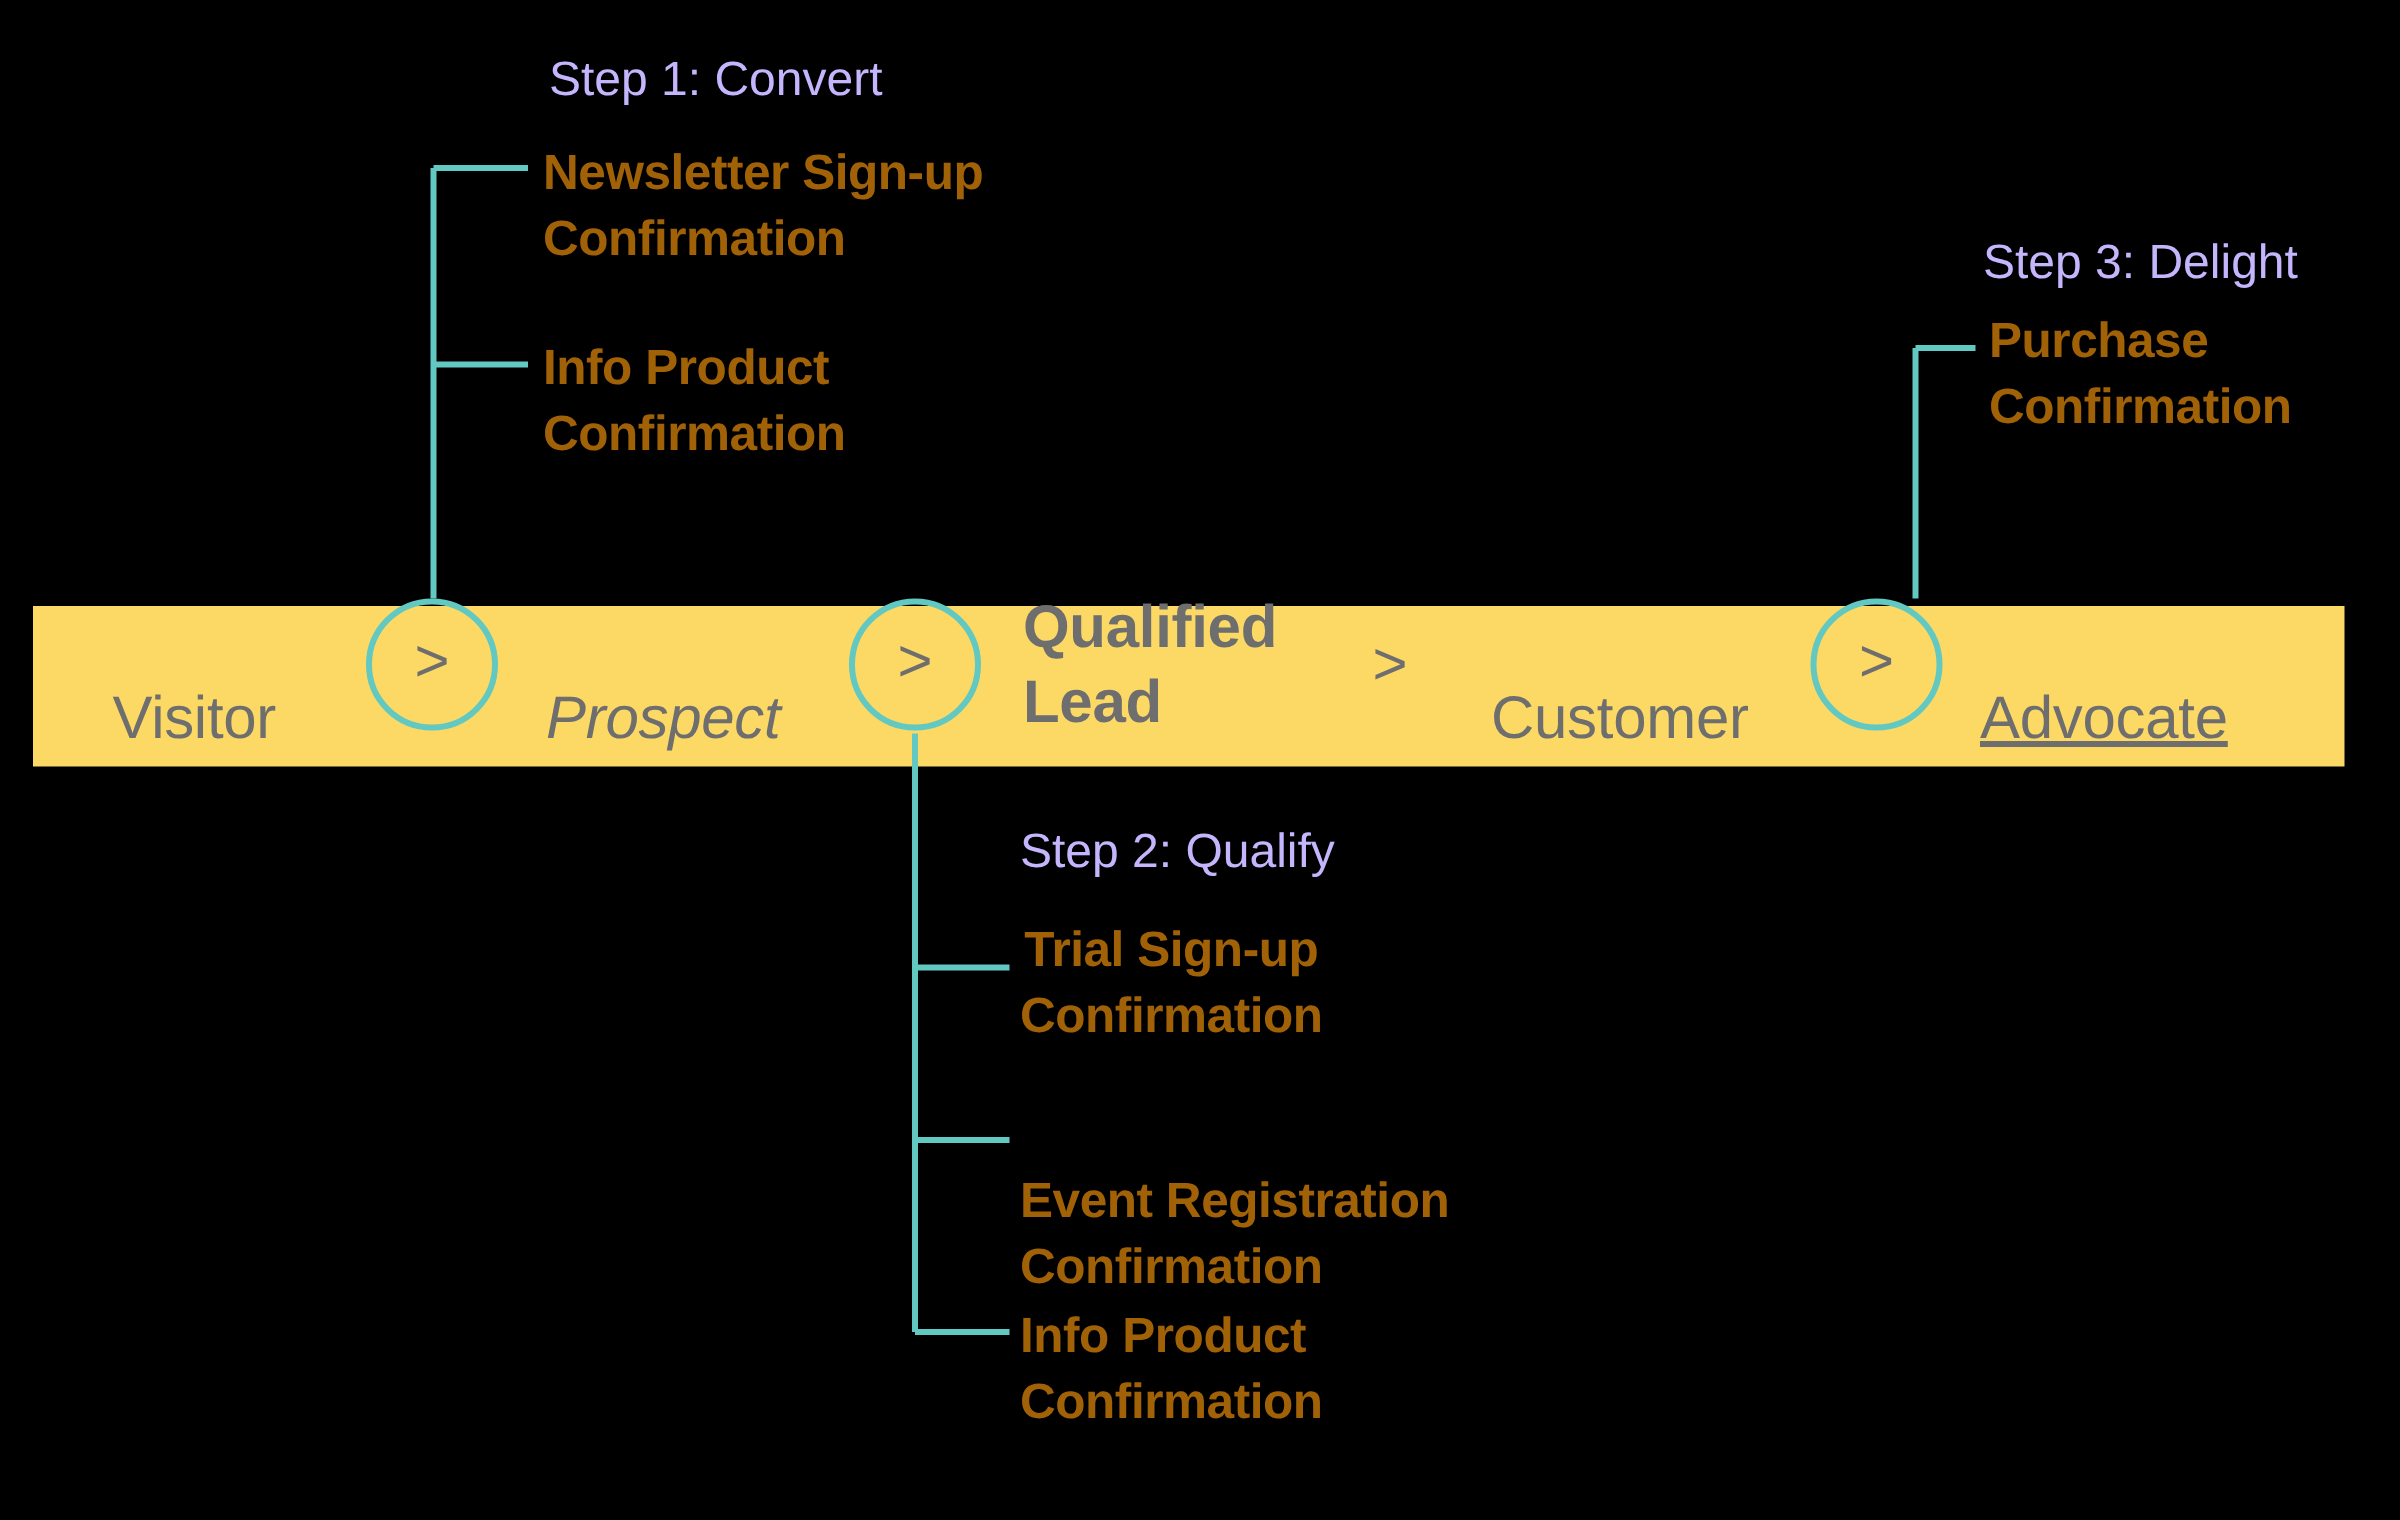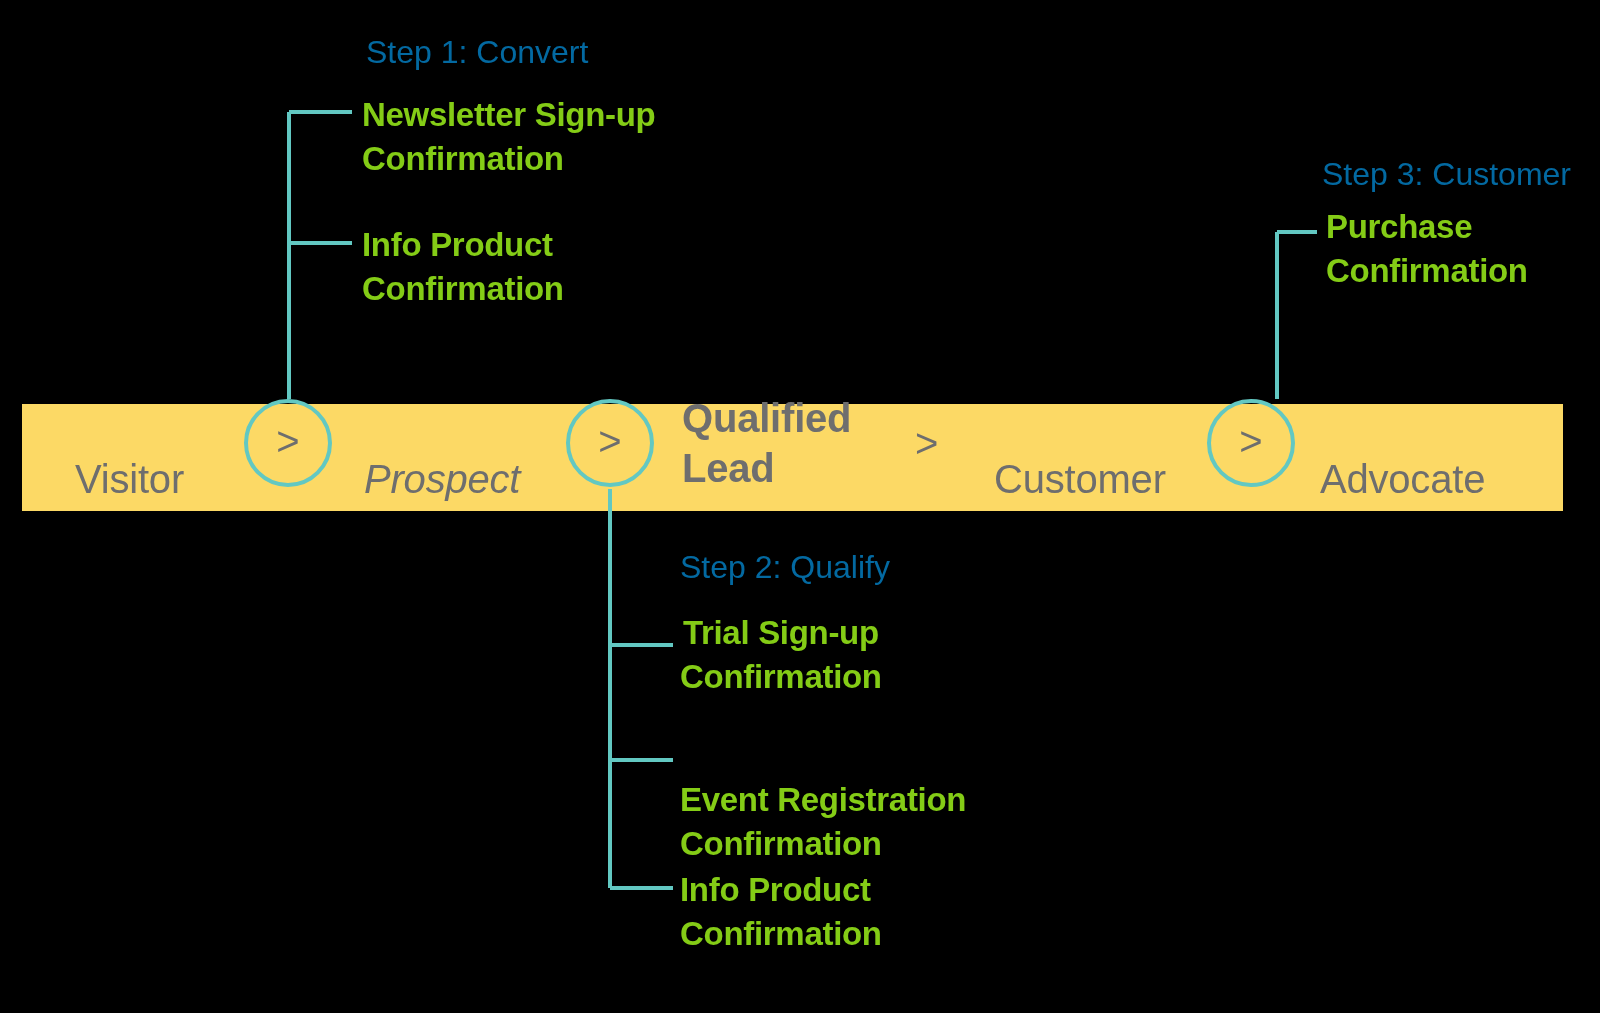--- a/index.html
+++ b/index.html
@@ -79,30 +79,30 @@
     left: 0;
     top: 0;
     width: 1600px;
     height: 1013px;
     pointer-events: none;
   }
 
   
   .step-heading {
     position: absolute;
-    color: #0369a1;
+    color: #c4b5fd;
     font-size: 32px;
     font-weight: 400;
     line-height: 38px;
     letter-spacing: 0px;
     white-space: nowrap;
   }
   .callout-item {
     position: absolute;
-    color: #84cc16;
+    color: #a16207;
     font-size: 33px;
     font-weight: 700;
     line-height: 44px;
     letter-spacing: -0.3px;
     white-space: pre-line;
   }
 </style>
 </head>
 <body>
 
@@ -112,21 +112,21 @@
 
   <div class="stage-label single" style="left:75px;">Visitor</div>
 
   <div class="stage-label single" style="left:364px;font-style:italic;">Prospect</div>
 
   <div class="stage-label double" style="left:682px;font-weight:bold;">Qualified
 Lead</div>
 
   <div class="stage-label single" style="left:994px;">Customer</div>
 
-  <div class="stage-label single" style="left:1320px;">Advocate</div>
+  <div class="stage-label single" style="left:1320px;text-decoration:underline;">Advocate</div>
 
   <div class="chevron-circle" style="left:244px;">
     <span>&gt;</span>
   </div>
 
   <div class="chevron-circle" style="left:566px;">
     <span>&gt;</span>
   </div>
 
   <div class="chevron-plain" style="left:915px;">&gt;</div>
@@ -165,18 +165,18 @@
 
   <div class="callout-item" style="left:680px; top:611px;text-align:center;">Trial Sign-up
 Confirmation</div>
 
   <div class="callout-item" style="left:680px; top:778px;">Event Registration
 Confirmation</div>
 
   <div class="callout-item" style="left:680px; top:868px;">Info Product
 Confirmation</div>
 
-  <div class="step-heading" style="left:1322px; top:155px;">Step 3: Customer</div>
+  <div class="step-heading" style="left:1322px; top:155px;">Step 3: Delight</div>
 
   <div class="callout-item" style="left:1326px; top:205px;">Purchase
 Confirmation</div>
 
 </div>
 
 </body></html>

